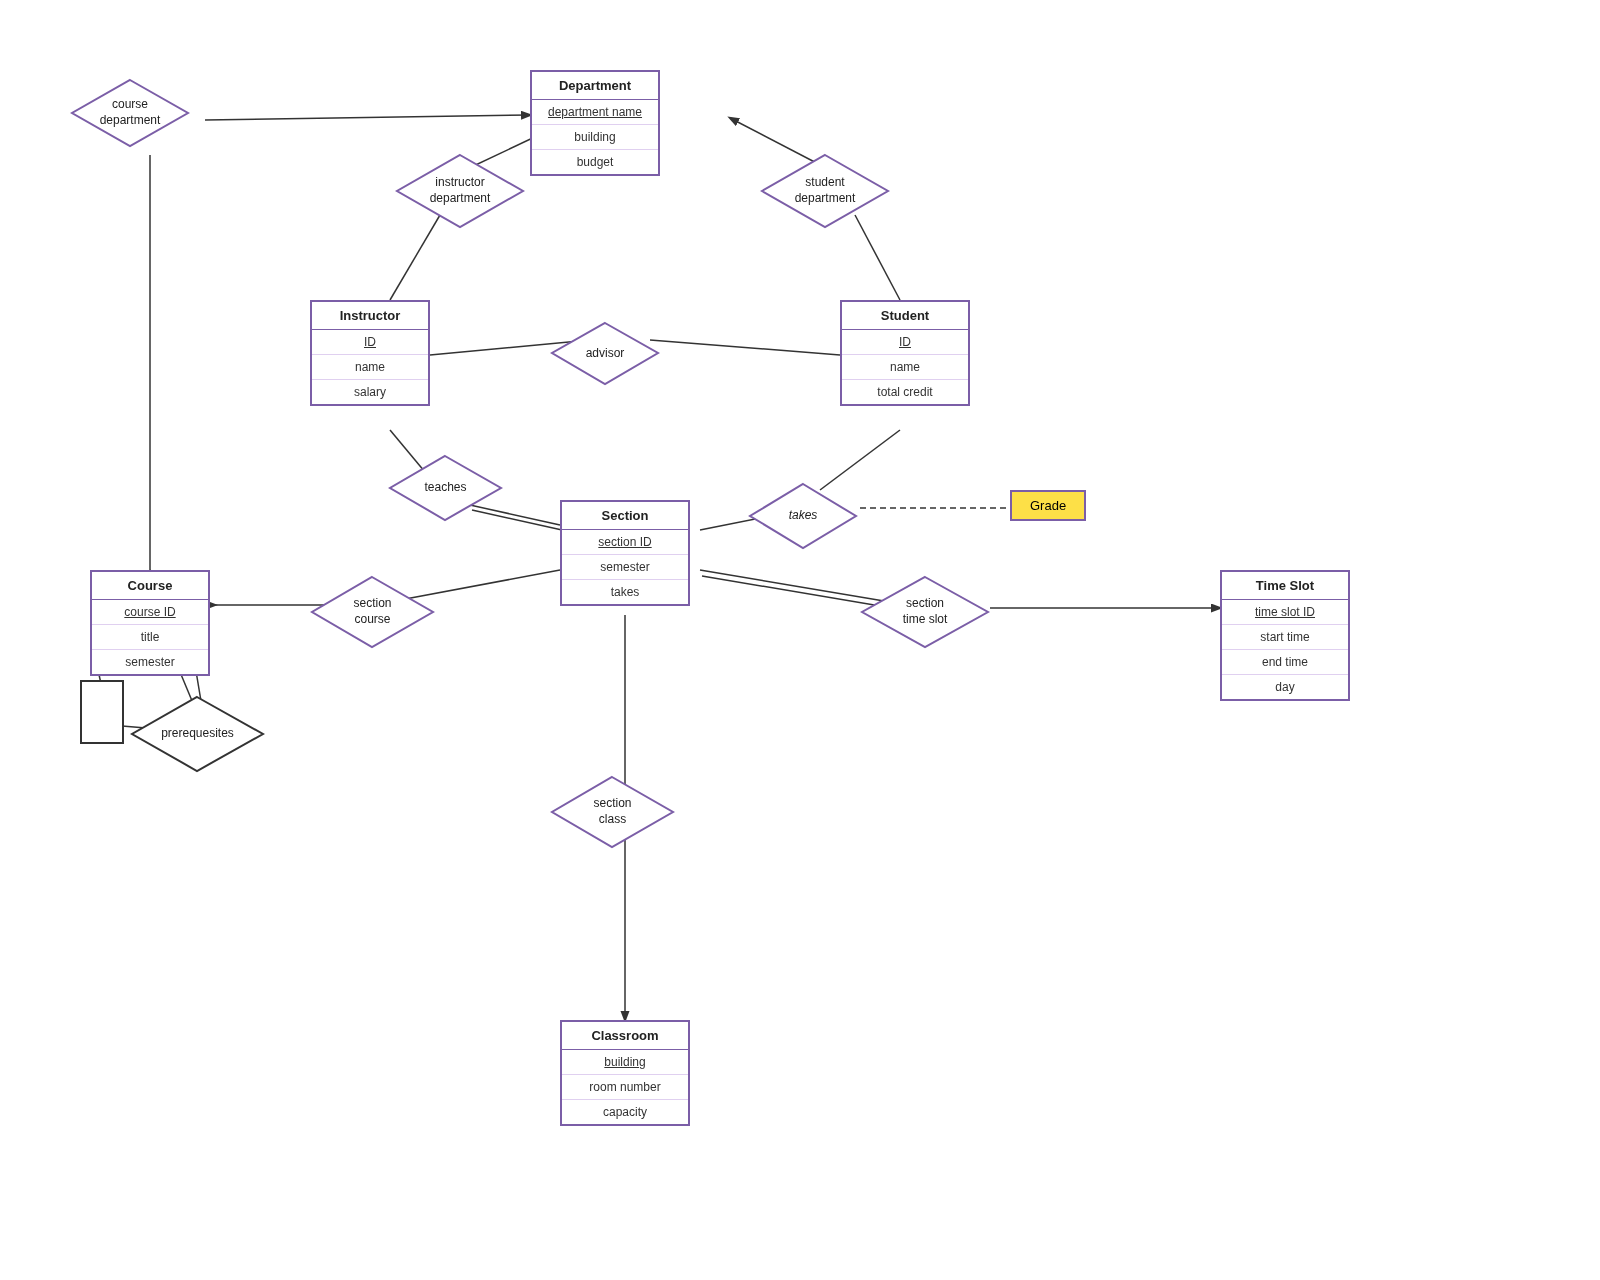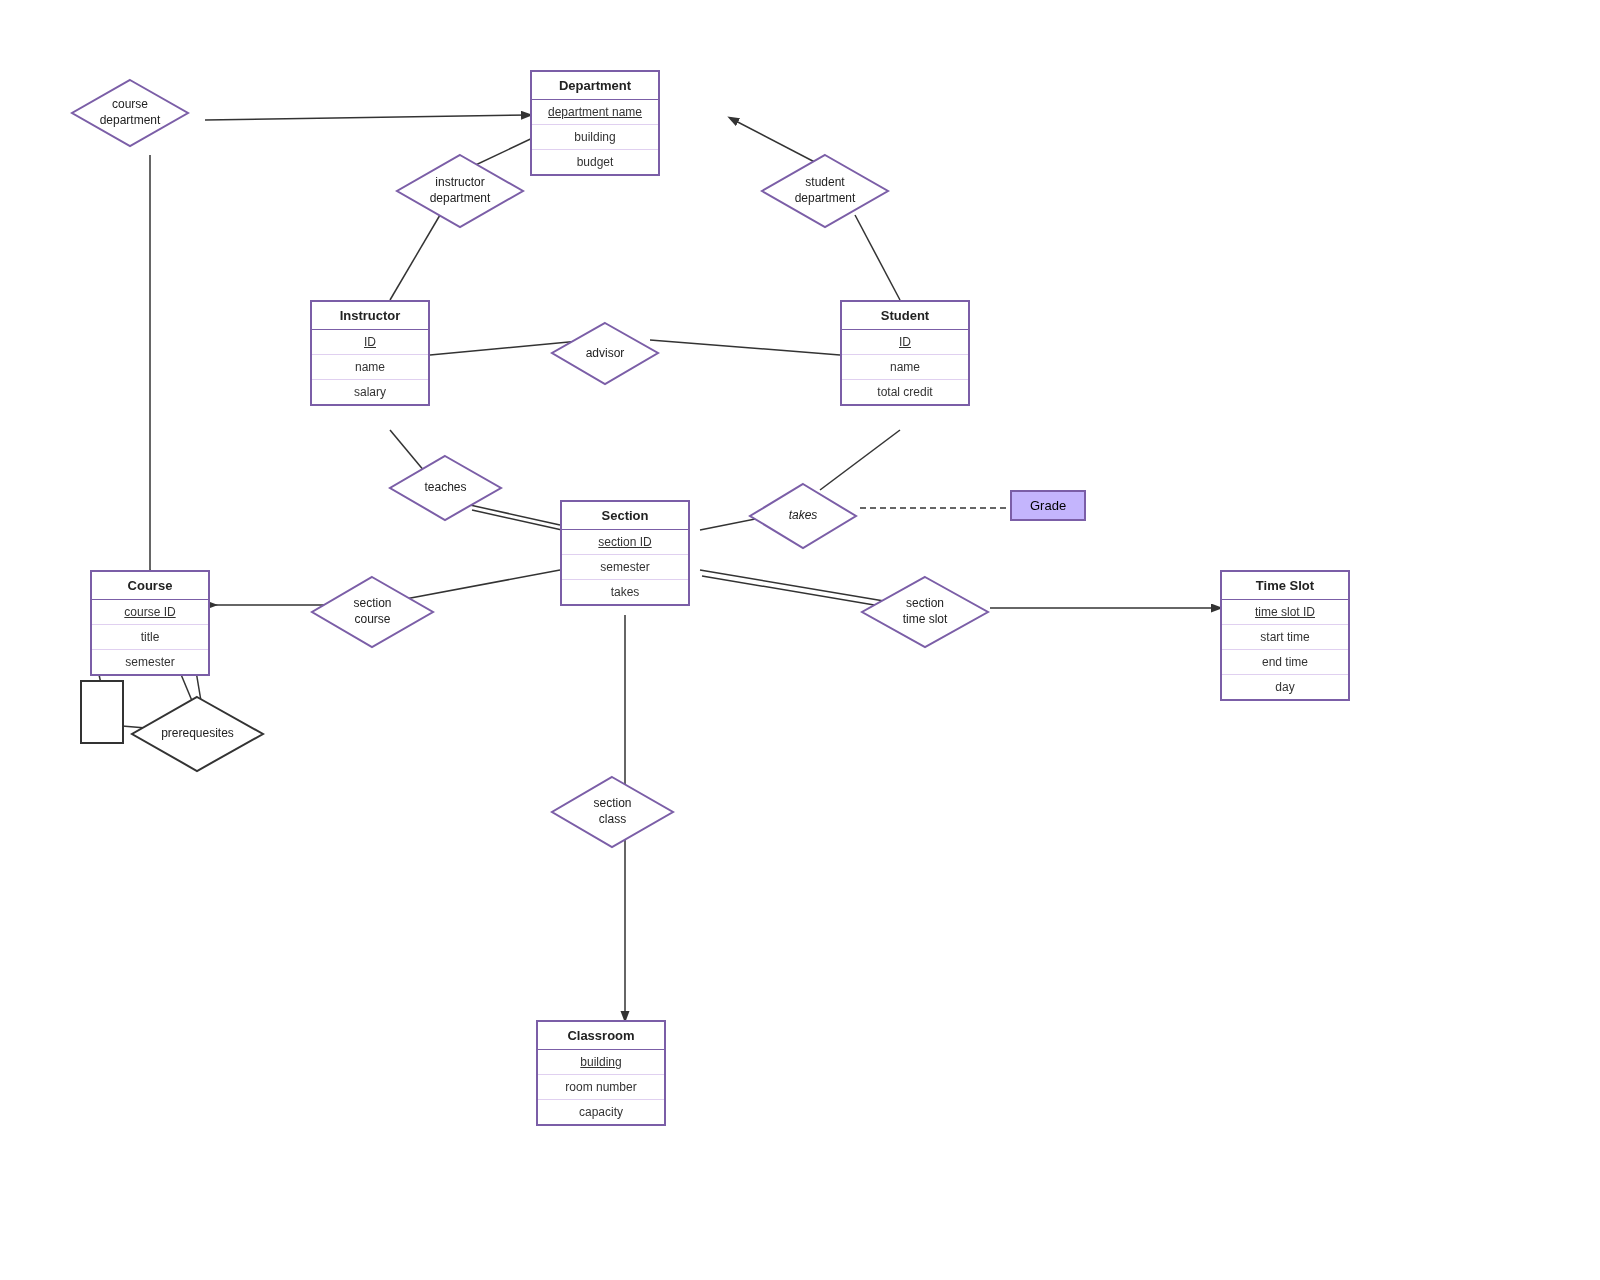--- a/index.html
+++ b/index.html
@@ -160,28 +160,28 @@
 </div>
 
 <div class="entity" style="left:1220px;top:570px;min-width:130px;">
   <div class="entity-title">Time Slot</div>
   <div class="attr underlined">time slot ID</div>
   <div class="attr">start time</div>
   <div class="attr">end time</div>
   <div class="attr">day</div>
 </div>
 
-<div class="entity" style="left:536px;top:1020px;min-width:130px;">
+<div class="entity" style="left:560px;top:1020px;min-width:130px;">
   <div class="entity-title">Classroom</div>
   <div class="attr underlined">building</div>
   <div class="attr">room number</div>
   <div class="attr">capacity</div>
 </div>
 
-<div style="position:absolute;left:1010px;top:490px;border:2px solid #7b5ea7;padding:6px 18px;font-size:13px;background:#c4b5fd;">
+<div style="position:absolute;left:1010px;top:490px;border:2px solid #7b5ea7;padding:6px 18px;font-size:13px;background:#fde047;">
   <span>Grade</span>
 </div>
 
 <div style="position:absolute;left:80px;top:680px;border:2px solid #333;padding:30px 20px;background:#fff;"></div>
 
 <div class="diamond" style="left:70px;top:78px;width:120px;height:70px;">
   <svg viewBox="0 0 120 70" xmlns="http://www.w3.org/2000/svg">
     <polygon points="60,2 118,35 60,68 2,35" fill="white" stroke="#7b5ea7" stroke-width="2"></polygon>
   </svg>
   <span class="diamond-label">course<br>department</span>

